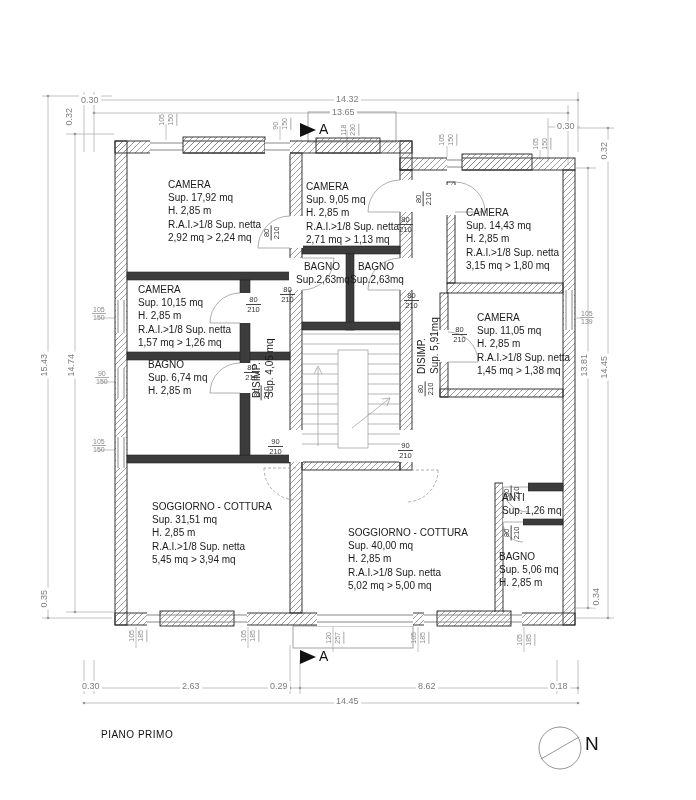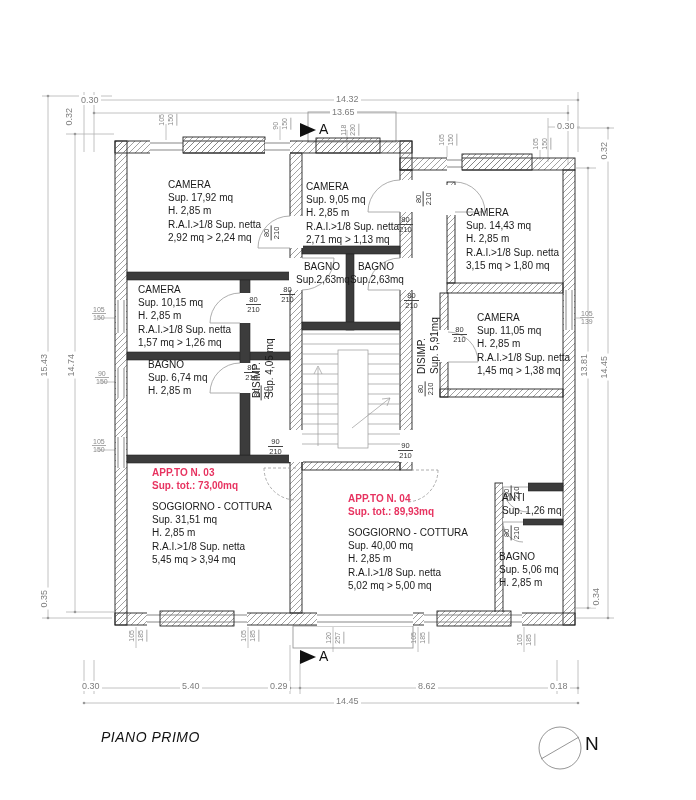--- a/index.html
+++ b/index.html
@@ -16,21 +16,21 @@
   .wtick span{writing-mode:vertical-rl;transform:rotate(180deg);}
   .wtick span + span{border-left:.5px solid #aaa;padding-left:2px;}
   .wtick.h{flex-direction:column;gap:0;align-items:center;}
   .wtick.h span{writing-mode:horizontal-tb;transform:none;}
   .wtick.h span + span{border-left:none;border-top:.5px solid #aaa;padding:0 1px;}
   .dfrac{position:absolute;display:flex;flex-direction:column;align-items:center;
          font-size:7.5px;color:#333;line-height:1.05;}
   .dfrac .bar{width:15px;border-top:.7px solid #444;margin:.5px 0;}
   .dfrac.rot{transform:rotate(-90deg);}
   .sec-label{position:absolute;font-size:14px;color:#111;}
-  .title{position:absolute;font-size:14px;color:#111;letter-spacing:.5px;font-style:italic;}
+  .title{position:absolute;font-size:10px;color:#111;letter-spacing:.5px;}
   .north-n{position:absolute;font-size:19px;color:#111;}
 </style>
 </head>
 <body>
 
 <div id="stage">
 
   <svg id="plan-svg" width="696" height="800" viewBox="0 0 696 800">
     <defs>
       <pattern id="hatch" width="6" height="6" patternUnits="userSpaceOnUse">
@@ -305,27 +305,25 @@
 H. 2,85 m</div>
   <div class="lbl" style="left:499px;top:550px">BAGNO
 Sup. 5,06 mq
 H. 2,85 m</div>
   <div class="lbl" style="left:502px;top:491px">ANTI
 Sup. 1,26 mq</div>
   <div class="lbl vert" style="left:251px;top:288px;height:110px">DISIMP.
 Sup. 4,05 mq</div>
   <div class="lbl vert" style="left:416px;top:274px;height:100px">DISIMP.
 Sup. 5,91mq</div>
-  <div class="lbl red" style="left:152px;top:466px"><span>APP.TO N. 03</span><br><span>Sup. tot.: 73,00mq</span></div>
   <div class="lbl" style="left:152px;top:500px">SOGGIORNO - COTTURA
 Sup. 31,51 mq
 H. 2,85 m
 R.A.I.&gt;1/8 Sup. netta
 5,45 mq &gt; 3,94 mq</div>
-  <div class="lbl red" style="left:348px;top:492px"><span>APP.TO N. 04</span><br><span>Sup. tot.: 89,93mq</span></div>
   <div class="lbl" style="left:348px;top:526px">SOGGIORNO - COTTURA
 Sup. 40,00 mq
 H. 2,85 m
 R.A.I.&gt;1/8 Sup. netta
 5,02 mq &gt; 5,00 mq</div>
 
   <div class="wtick" style="left:158px;top:114px">
       <span>105</span>
       <span>150</span>
     </div>
@@ -452,21 +450,21 @@
       <span class="bar"></span>
       <span>210</span>
     </div>
 
   <div class="dim" style="left:79px;top:95px">0.30</div>
   <div class="dim" style="left:334px;top:94px">14.32</div>
   <div class="dim" style="left:330px;top:107px">13.65</div>
   <div class="dim" style="left:555px;top:121px">0.30</div>
 
   <div class="dim" style="left:80px;top:681px">0.30</div>
-  <div class="dim" style="left:180px;top:681px">5.40</div>
+  <div class="dim" style="left:180px;top:681px">2.63</div>
   <div class="dim" style="left:268px;top:681px">0.29</div>
   <div class="dim" style="left:416px;top:681px">8.62</div>
   <div class="dim" style="left:548px;top:681px">0.18</div>
   <div class="dim" style="left:334px;top:696px">14.45</div>
 
   <div class="dim v" style="left:64px;top:106px">0.32</div>
   <div class="dim v" style="left:39px;top:352px">15.43</div>
   <div class="dim v" style="left:66px;top:352px">14.74</div>
   <div class="dim v" style="left:39px;top:588px">0.35</div>
 

